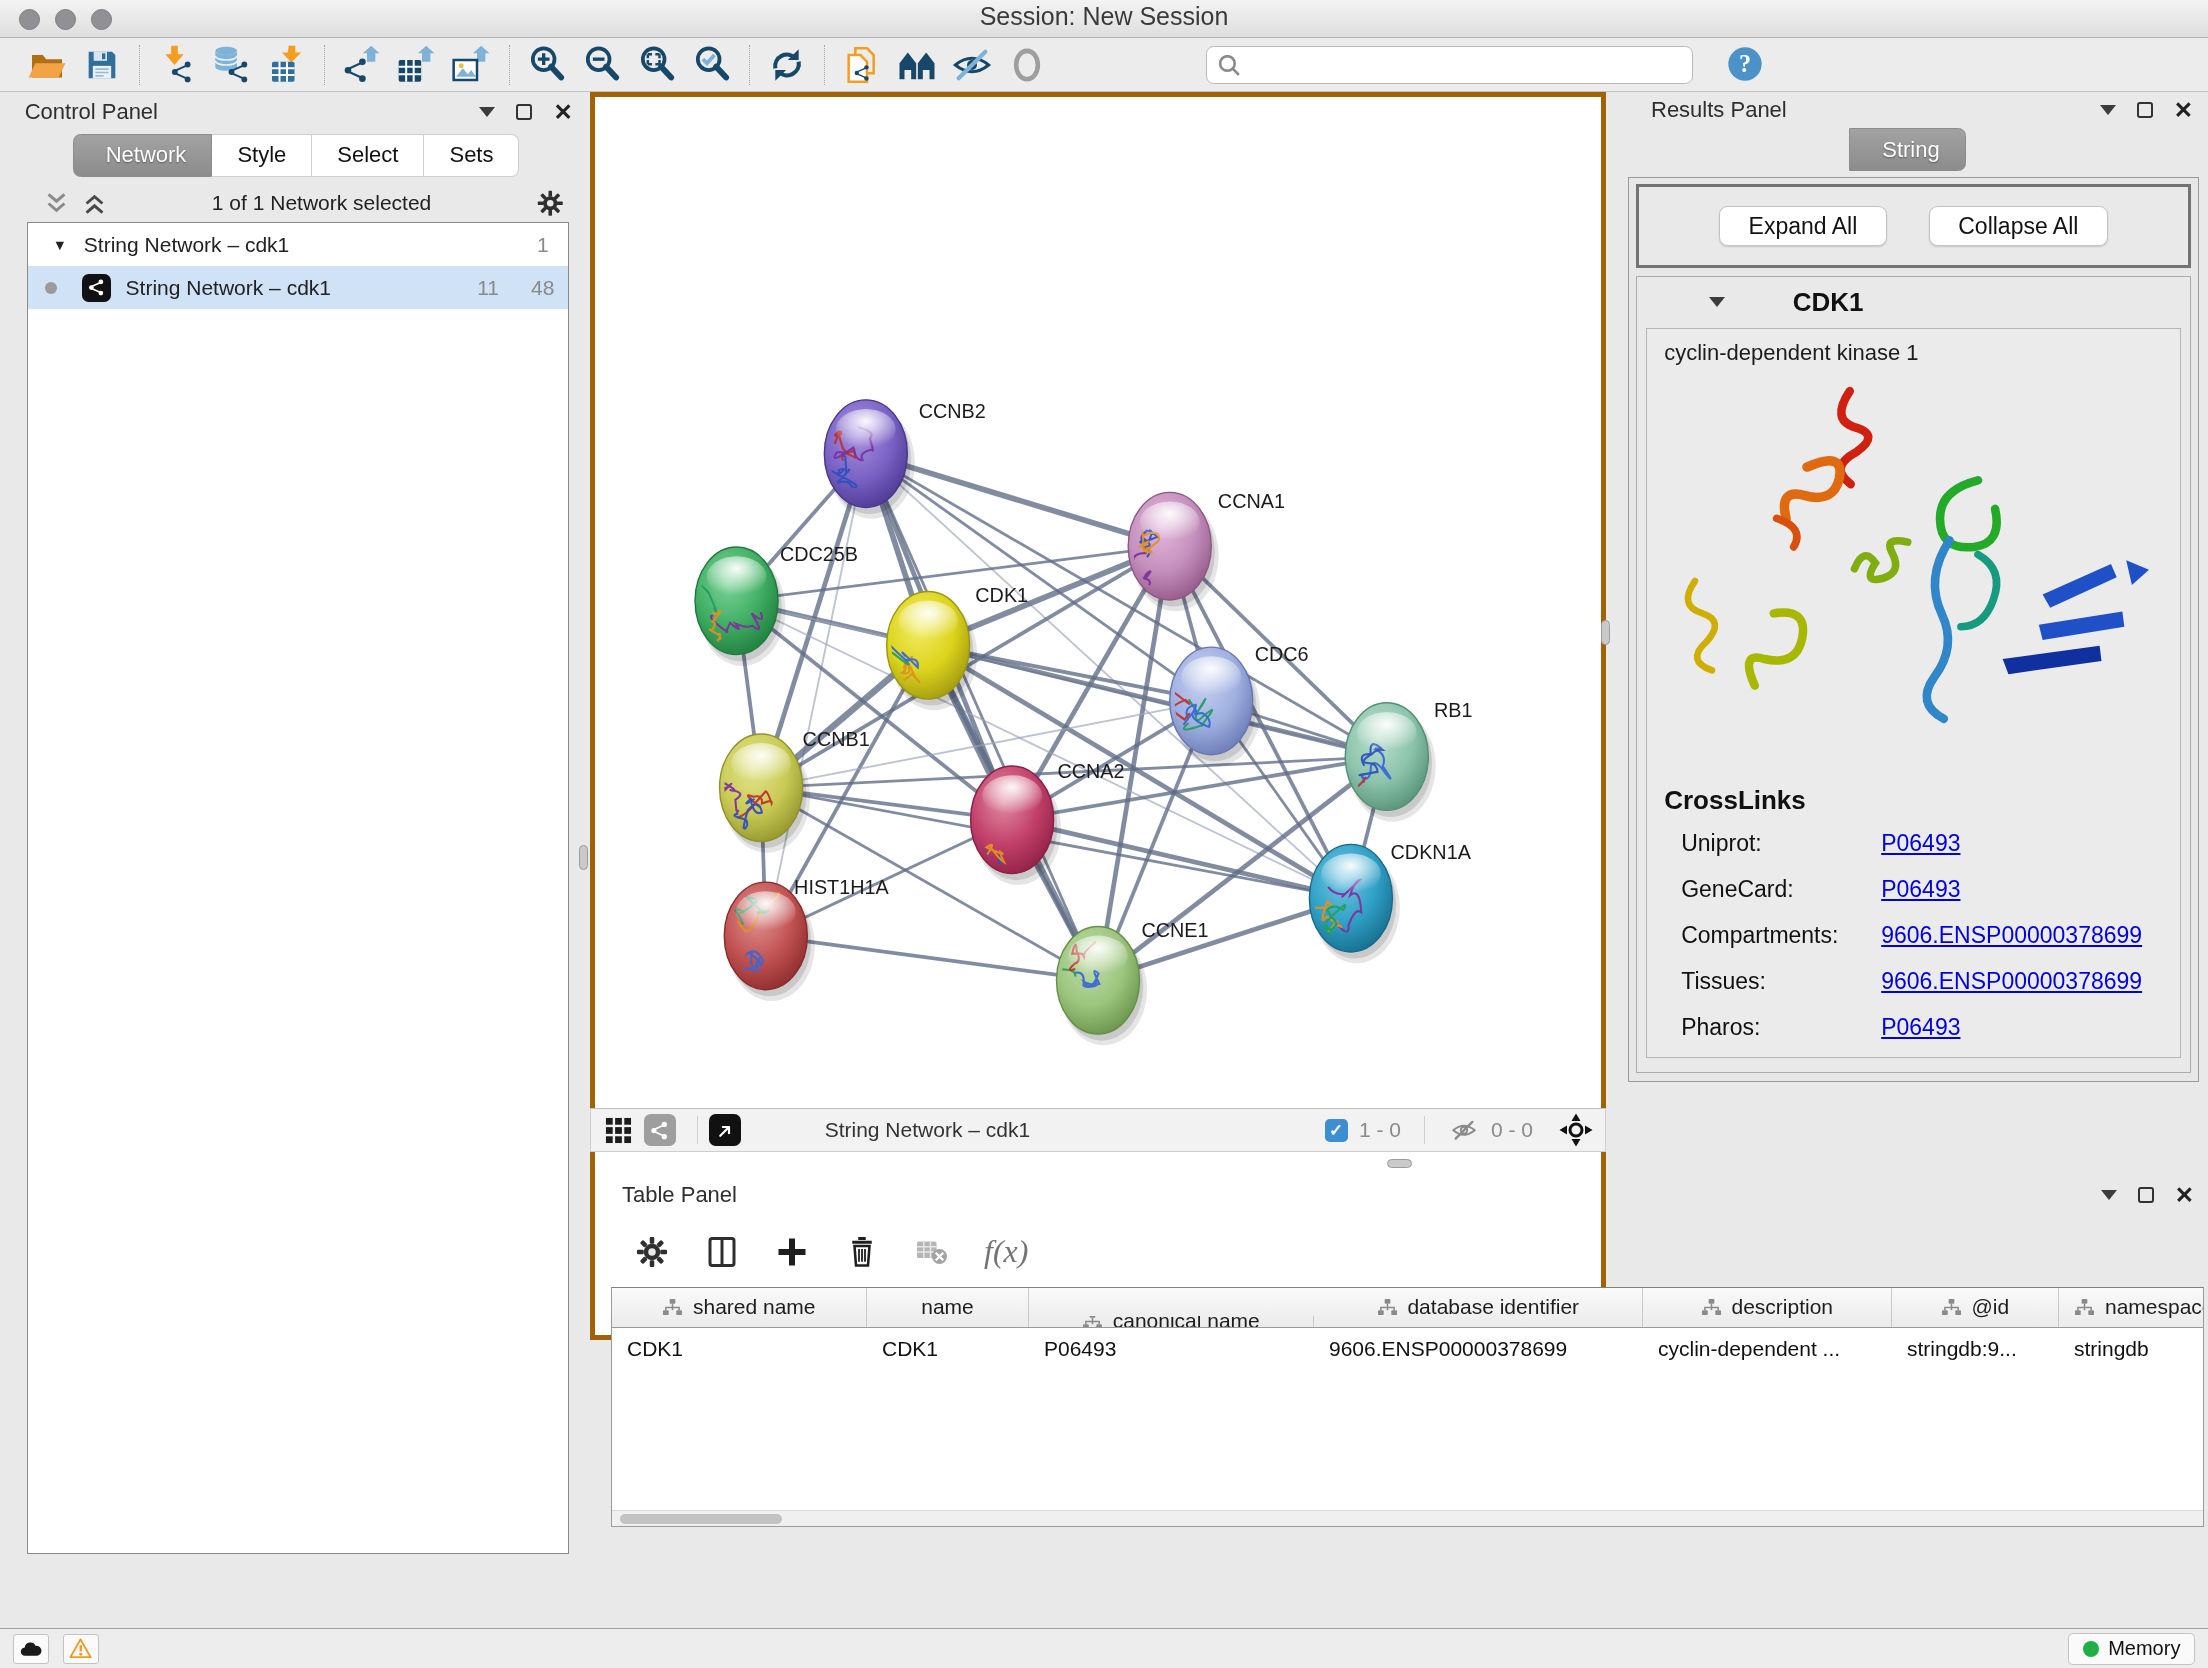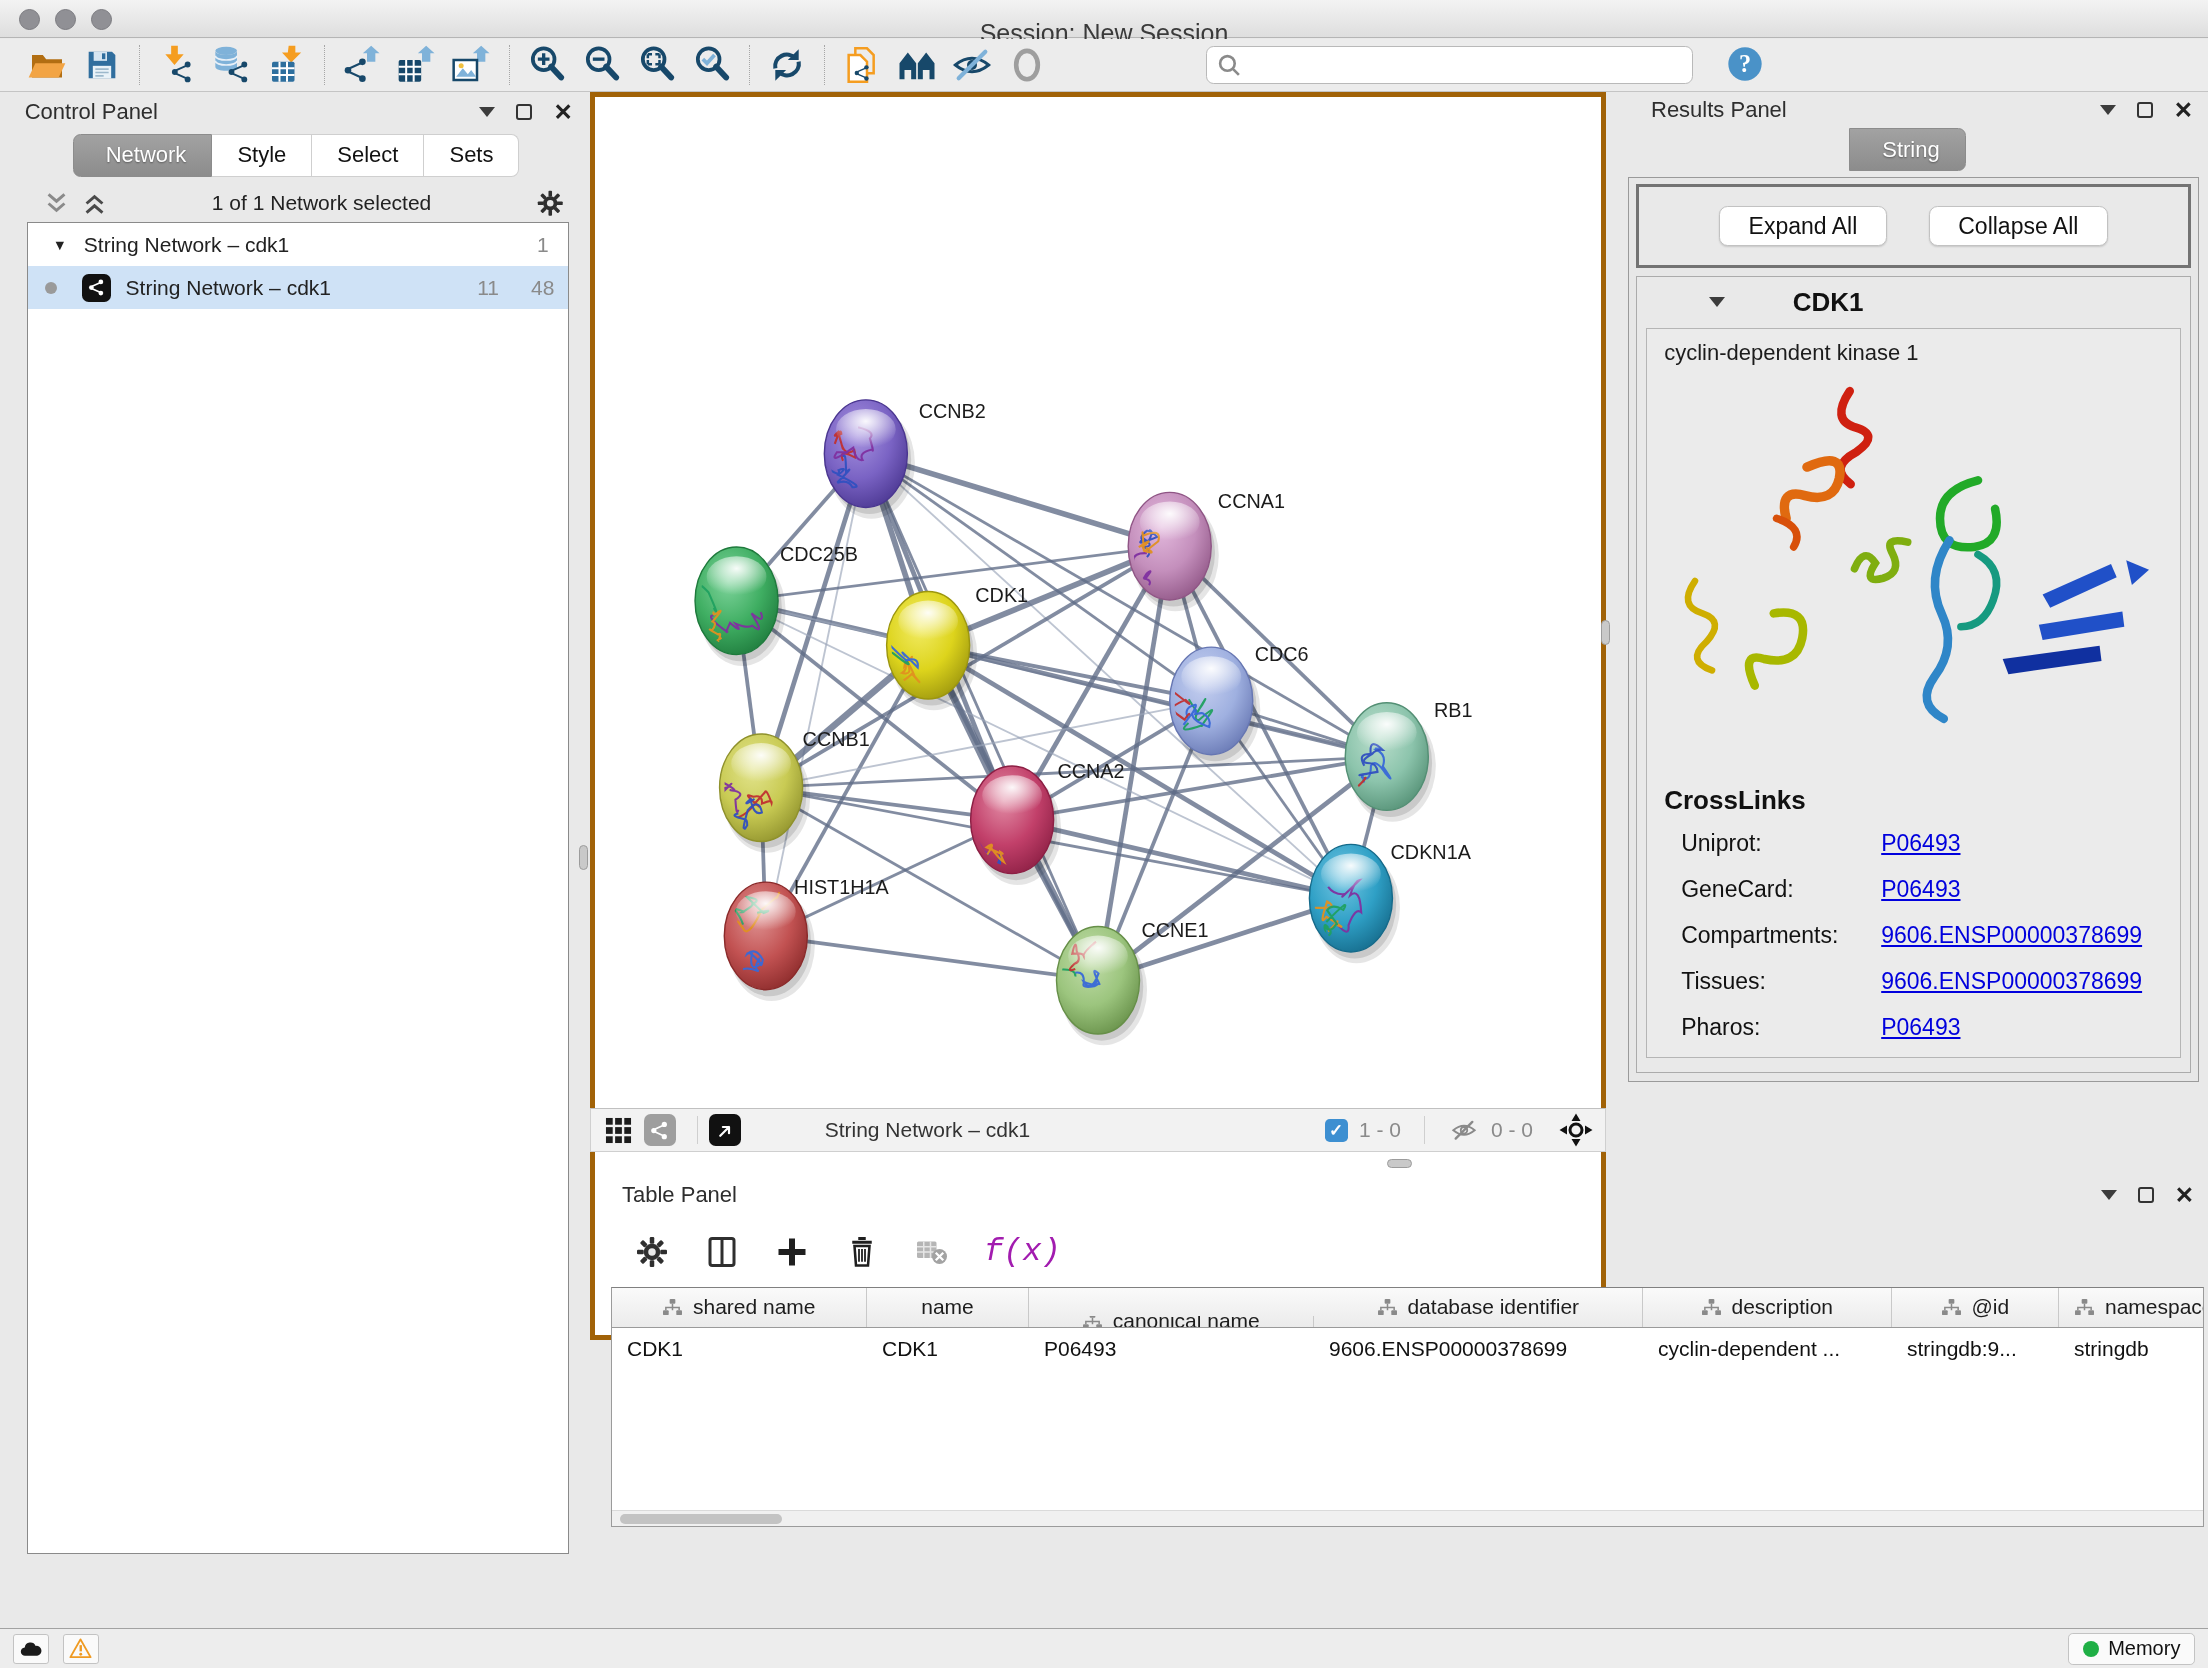--- a/index.html
+++ b/index.html
@@ -4,21 +4,21 @@
 <style>
   * { box-sizing: border-box; margin: 0; padding: 0; }
   html,body { width:2208px; height:1668px; background:#e9e9e9;
     font-family:"Liberation Sans", sans-serif; overflow:hidden; position:relative; color:#222; }
 
   
   .titlebar { position:absolute; left:0; top:0; width:2208px; height:38px;
     background:linear-gradient(#f3f3f3,#dedede); border-bottom:1px solid #b5b5b5; }
   .tl { position:absolute; top:8.6px; width:21px; height:21px; border-radius:50%;
     background:#909095; border:1px solid #7b7b80; }
-  .win-title { position:absolute; left:0; right:0; top:19px; text-align:center;
+  .win-title { position:absolute; left:0; right:0; top:2px; text-align:center;
     font-size:25px; color:#3a3a3a; }
 
   
   .toolbar { position:absolute; left:0; top:39px; width:2208px; height:53px;
     background:#ececec; border-bottom:1px solid #c4c4c4; display:flex; align-items:center; padding:0 19px; }
   .tb-buttons { display:flex; align-items:center; }
   .tbtn { width:55px; height:46px; display:flex; align-items:center; justify-content:center; }
   .tbtn svg { width:40px; height:40px; }
   .tsep { width:0; height:40px; border-left:1.9px dotted #a6a6a6; margin:0 9.5px; }
   .tb-search { margin-left:152px; width:487px; height:38px; background:#fff; border:1px solid #b9b9b9;
@@ -93,21 +93,21 @@
   .xl-title { font-size:26px; font-weight:bold; color:#111; margin:9.5px 0 13.3px 0; }
   .xl-row { display:flex; font-size:23px; margin:0 0 19px 17px; }
   .xl-label { width:200px; color:#111; }
   .xl-link { color:#0000dd; text-decoration:underline; }
 
   
   #table-panel { position:absolute; left:590px; top:1177px; width:1619px; height:450px; }
   #table-panel .panel-head { padding-left:32px; }
   #tp-tools { margin:3.8px 0 0 21px; height:70px; display:flex; align-items:center; gap:34px; padding-left:23px; }
   .tp-icon { display:flex; align-items:center; justify-content:center; }
-  .fx { font-family:Liberation Mono, monospace; font-style:italic; font-size:32px; color:#a21caf; }
+  .fx { font-family:Liberation Serif, serif; font-style:italic; font-size:32px; color:#737373; }
   #tbl-box { margin-left:21px; width:1593px; height:240px; background:#fff; border:1px solid #9b9b9b;
     border-top:1.9px solid #808080; position:relative; overflow:hidden; }
   #tbl-head { display:flex; height:40px; background:linear-gradient(#fafafa,#ebebeb); border-bottom:1px solid #9a9a9a; }
   .th { display:flex; align-items:center; justify-content:center; gap:9.5px; font-size:21px; color:#1d1d1d;
     border-right:1px solid #c9c9c9; overflow:hidden; white-space:nowrap; flex:none; }
   #tbl-body .td { display:flex; align-items:center; padding-left:15px; font-size:21px; color:#111;
     overflow:hidden; white-space:nowrap; flex:none; }
   .tr { display:flex; height:42px; }
   #tbl-scroll { position:absolute; left:0; right:0; bottom:0; height:16px; background:#f0f0f0; border-top:1px solid #dadada; }
   #tbl-thumb { position:absolute; left:7.6px; top:2.9px; width:162px; height:10.5px; background:#c3c3c3; border-radius:5.7px; }

